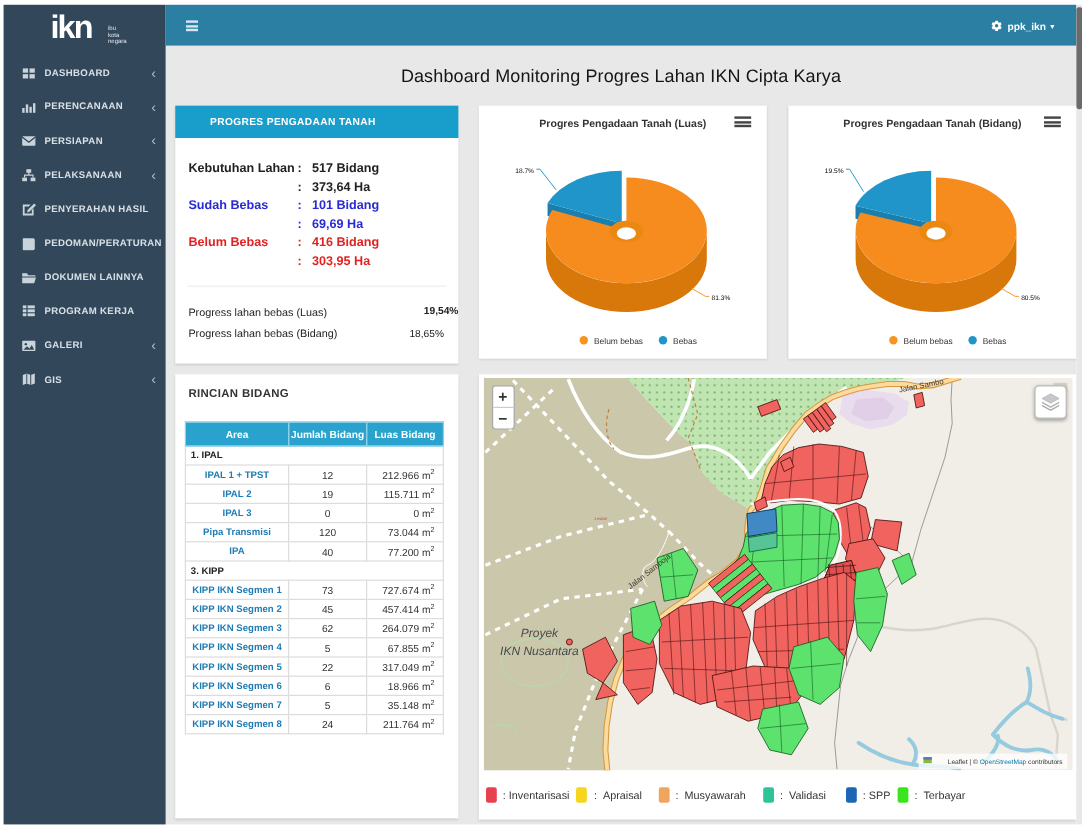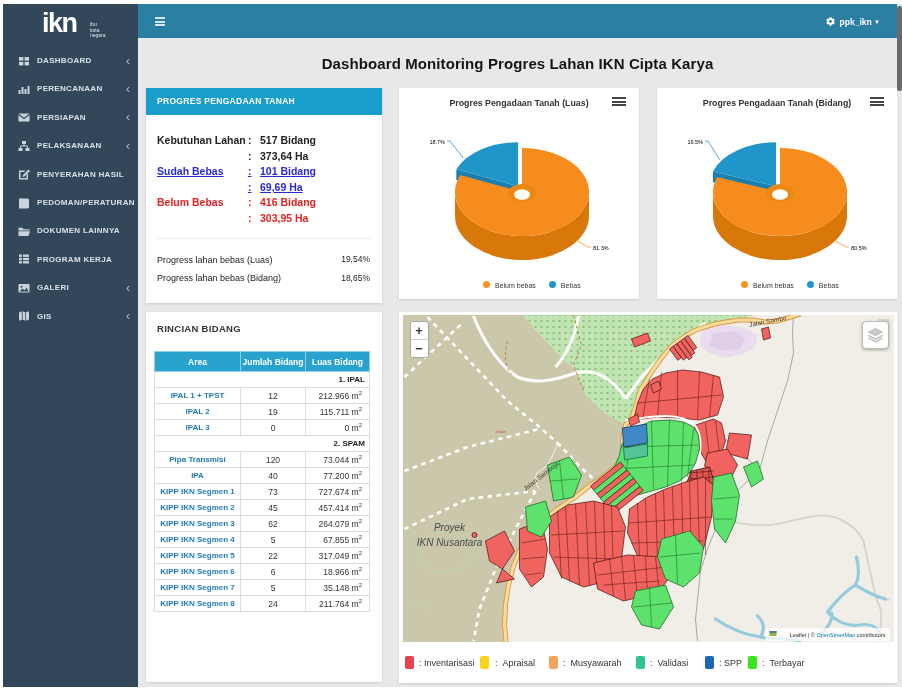--- a/index.html
+++ b/index.html
@@ -10,40 +10,40 @@
 #thumb { position:absolute; right:0px; top:2px; width:5px; height:85px; background:#6b6b6b; border-radius:2px; }
 .logo { position:absolute; left:39px; top:4px; color:#fff; }
 .logo b { font-size:27px; font-weight:bold; letter-spacing:-1.5px; }
 .logo .sub { position:absolute; left:48px; top:14px; font-size:5px; line-height:5.5px; color:#dfe6ec; white-space:nowrap;}
 .mitem { position:absolute; left:0; width:135px; height:28px; display:flex; align-items:center; padding-left:15px; white-space:nowrap; }
 .mitem svg { flex:none; }
 .mlabel { color:#d8e0e6; font-size:8px; font-weight:bold; margin-left:7px; letter-spacing:0.3px; }
 .chev { position:absolute; right:8px; color:#aebfca; font-size:12px; line-height:10px; }
 .burger-nav { position:absolute; left:17px; top:13px; width:10px; height:10px; }
 .burger-nav i { display:block; height:2px; background:#d6e6ee; margin-bottom:1.6px; }
-.title { position:absolute; left:135px; top:51px; width:759px; text-align:center; font-size:15px; font-weight:bold; color:#151515; letter-spacing:0.1px; }
+.title { position:absolute; left:135px; top:51px; width:759px; text-align:center; font-size:15px; font-weight:normal; color:#151515; letter-spacing:0.1px; }
 .card { position:absolute; background:#fff; box-shadow:0 1px 2px rgba(0,0,0,0.12); }
-.phead { height:27px; background:#199dcb; color:#fff; font-weight:bold; font-size:8.5px; line-height:27px; padding-left:11px; letter-spacing:0.3px; }
+.phead { height:27px; background:#199dcb; color:#fff; font-weight:bold; font-size:8.5px; line-height:27px; padding-left:29px; letter-spacing:0.3px; }
 .ctitle { position:absolute; top:10px; left:0; width:100%; text-align:center; font-weight:bold; font-size:8.8px; color:#333; }
 .burger { position:absolute; right:13px; top:9px; width:14px; }
 .burger i { display:block; height:2px; background:#444; margin-bottom:1.6px; }
 .plbl { font-size:5.5px; fill:#000; font-family:"Liberation Sans",sans-serif; }
 .cleg { position:absolute; top:186px; left:84px; }
 .cleg .dot { display:inline-block; width:7px; height:7px; border-radius:4px; vertical-align:0px; }
 .cleg .lt { font-size:7px; color:#333; margin-left:5px; }
 .stat span { position:absolute; font-size:10.5px; font-weight:bold; color:#222; white-space:nowrap; }
 .stat .lab { left:11px; }
 .stat .col { left:102px; }
 .stat .val { left:114px; }
-.blue { color:#2a2ad4 !important;text-decoration:underline; }
+.blue { color:#2a2ad4 !important; }
 .red { color:#e22222 !important; }
 .prow { font-size:9px; color:#222; }
 #rtab { border-collapse:collapse; font-size:8.5px; table-layout:fixed; width:215px; }
 #rtab th { background:#29a3cd; color:#fff; font-size:8.5px; padding:0; border:1px solid #8fd0e6; height:20px; }
-#rtab td { border:1px solid #dcdcdc; padding:0 4px; height:16px; color:#333; white-space:nowrap;text-align:right; }
+#rtab td { border:1px solid #dcdcdc; padding:0 4px; height:16px; color:#333; white-space:nowrap; }
 #rtab tr.sec td { font-weight:bold; color:#222; font-size:8px; }
 #rtab td.a { text-align:center; color:#1f7cb4; font-weight:bold; font-size:8px;margin-left:24px; }
 #rtab td.b { text-align:center; }
 #rtab td.c { text-align:right; padding-right:7px; }
 sup { font-size:6px; }
 .mapleg span { position:absolute; font-size:9px; color:#333; white-space:nowrap; }
 .mapleg .sq { width:9px; height:13px; border-radius:2px; }
 .zoomctl { position:absolute; left:7px; top:6px; width:19px; height:37px; background:#fff; border:1px solid #a8a8a8; border-radius:3px; }
 .zoomctl div { height:18px; text-align:center; font-size:13px; font-weight:bold; color:#333; line-height:17px; }
 .zoomctl div:first-child { border-bottom:1px solid #ccc; }
@@ -168,21 +168,21 @@
       <span class="col blue" style="top:93px">:</span>
         <span class="val blue" style="top:93px">69,69 Ha</span>
       <span class="lab red" style="top:108px">Belum Bebas</span>
       <span class="col red" style="top:108px">:</span>
         <span class="val red" style="top:108px">416 Bidang</span>
       <span class="col red" style="top:124px">:</span>
         <span class="val red" style="top:124px">303,95 Ha</span>
     </div>
     <div style="position:absolute;left:10px;right:10px;top:150px;border-top:1px solid #eee"></div>
     <div class="prow" style="position:absolute;left:11px;top:167px;">Progress lahan bebas (Luas)</div>
-    <div class="prow" style="position:absolute;right:12px;top:166px;font-weight:normal;font-size:8.5px;">19,54%</div>
+    <div class="prow" style="position:absolute;right:0;top:166px;font-weight:bold;font-size:8.5px;">19,54%</div>
     <div class="prow" style="position:absolute;left:11px;top:185px;">Progress lahan bebas (Bidang)</div>
     <div class="prow" style="position:absolute;right:12px;top:185px;font-weight:normal;font-size:8.5px;">18,65%</div>
   </div>
 
   <div class="card" style="left:143px;top:308px;width:236px;height:370px;">
     <div style="position:absolute;left:11px;top:11px;font-size:9.5px;font-weight:bold;color:#333;letter-spacing:0.3px;">RINCIAN BIDANG</div>
     <table id="rtab" style="position:absolute;left:8px;top:39px;">
       <tbody>
           <tr>
             <th style="width:86px">Area</th>
@@ -200,32 +200,32 @@
 <tr>
             <td class="a">IPAL 2</td>
             <td class="b">19</td>
             <td class="c">115.711 m<sup>2</sup></td>
           </tr>
 <tr>
             <td class="a">IPAL 3</td>
             <td class="b">0</td>
             <td class="c">0 m<sup>2</sup></td>
           </tr>
-<tr class="sec">
-            <td colspan="3">2. SPAM</td>
-          </tr>
 <tr>
             <td class="a">Pipa Transmisi</td>
             <td class="b">120</td>
             <td class="c">73.044 m<sup>2</sup></td>
           </tr>
 <tr>
             <td class="a">IPA</td>
             <td class="b">40</td>
             <td class="c">77.200 m<sup>2</sup></td>
+          </tr>
+<tr class="sec">
+            <td colspan="3">3. KIPP</td>
           </tr>
 <tr>
             <td class="a">KIPP IKN Segmen 1</td>
             <td class="b">73</td>
             <td class="c">727.674 m<sup>2</sup></td>
           </tr>
 <tr>
             <td class="a">KIPP IKN Segmen 2</td>
             <td class="b">45</td>
             <td class="c">457.414 m<sup>2</sup></td>

